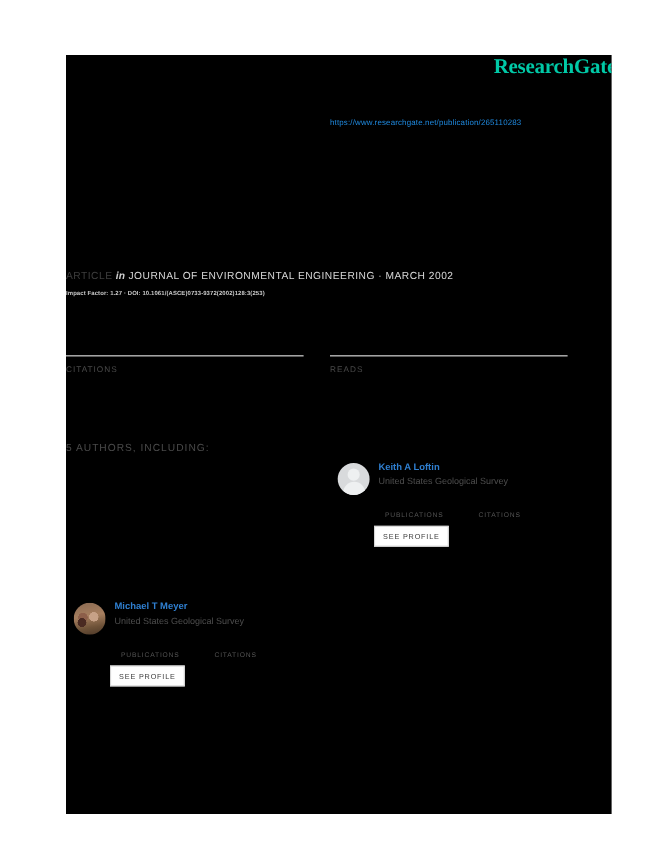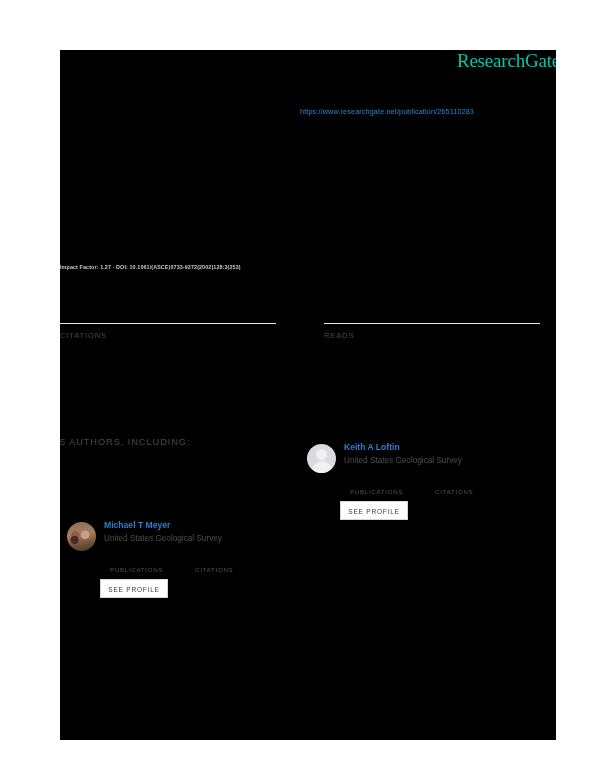--- a/index.html
+++ b/index.html
@@ -25,21 +25,21 @@
     background: #000000;
     overflow: hidden;
   }
 
   
   .rg-logo {
     position: absolute;
     right: -4px;
     top: 0px;
     font-family: "Liberation Serif", serif;
-    font-weight: normal;
+    font-weight: bold;
     font-size: 19px;
     letter-spacing: -0.2px;
     color: #00c9a7;
     white-space: nowrap;
   }
 
   
   .rg-url {
     position: absolute;
     left: 240px;
@@ -106,21 +106,21 @@
     left: 0px;
     top: 250px;
     width: 496px;
   }
   .metric-col {
     position: absolute;
     top: 0;
     width: 216px;
   }
   .metric-col.left  { left: 0px; }
-  .metric-col.right { left: 240px; margin-left: 24px; }
+  .metric-col.right { left: 240px; }
 
   .metric-value {
     font-size: 17px;
     color: #000000;
     height: 20px;
     line-height: 20px;
   }
   .metric-rule {
     border-top: 1px solid #e8e8e8;
     margin-top: 3px;
@@ -134,32 +134,31 @@
 
   
   .authors-heading {
     position: absolute;
     left: 0px;
     top: 352px;
     font-size: 9.3px;
     letter-spacing: 0.9px;
     color: #4a4a4a;
     white-space: nowrap;
-    margin-top: 35px;
   }
 
   
   .author-card {
     position: absolute;
     width: 228px;
     height: 88px;
   }
   .author-card.c0 { left: 0px;   top: 378px; }
-  .author-card.c1 { left: 240px; top: 392px; }
-  .author-card.c2 { left: 0px;   top: 470px; }
+  .author-card.c1 { left: 240px; top: 369px; }
+  .author-card.c2 { left: 0px;   top: 496px; }
 
   .avatar {
     position: absolute;
     left: 7px;
     top: 2px;
     width: 29px;
     height: 29px;
     border-radius: 50%;
     overflow: hidden;
     background: #d8dadc;
@@ -258,20 +257,25 @@
 
 <div class="page-panel">
 
   <div class="rg-logo">ResearchGate</div>
 
   <div class="rg-url">https://www.researchgate.net/publication/265110283</div>
 
   <div class="hidden-title">Identification and Occurrence of Antibiotics in Natural and Finished Drinking Water</div>
   <div class="hidden-subtitle"></div>
 
+  <div class="article-line">
+    <span class="kw">ARTICLE</span>
+    <span class="in">in</span>
+    <span class="jr">JOURNAL OF ENVIRONMENTAL ENGINEERING · MARCH 2002</span>
+  </div>
 
   <div class="impact-line">Impact Factor: 1.27 · DOI: 10.1061/(ASCE)0733-9372(2002)128:3(253)</div>
 
   <div class="metrics">
     <div class="metric-col left">
       <div class="metric-value"></div>
       <div class="metric-rule"></div>
       <div class="metric-label">CITATIONS</div>
     </div>
     <div class="metric-col right">

